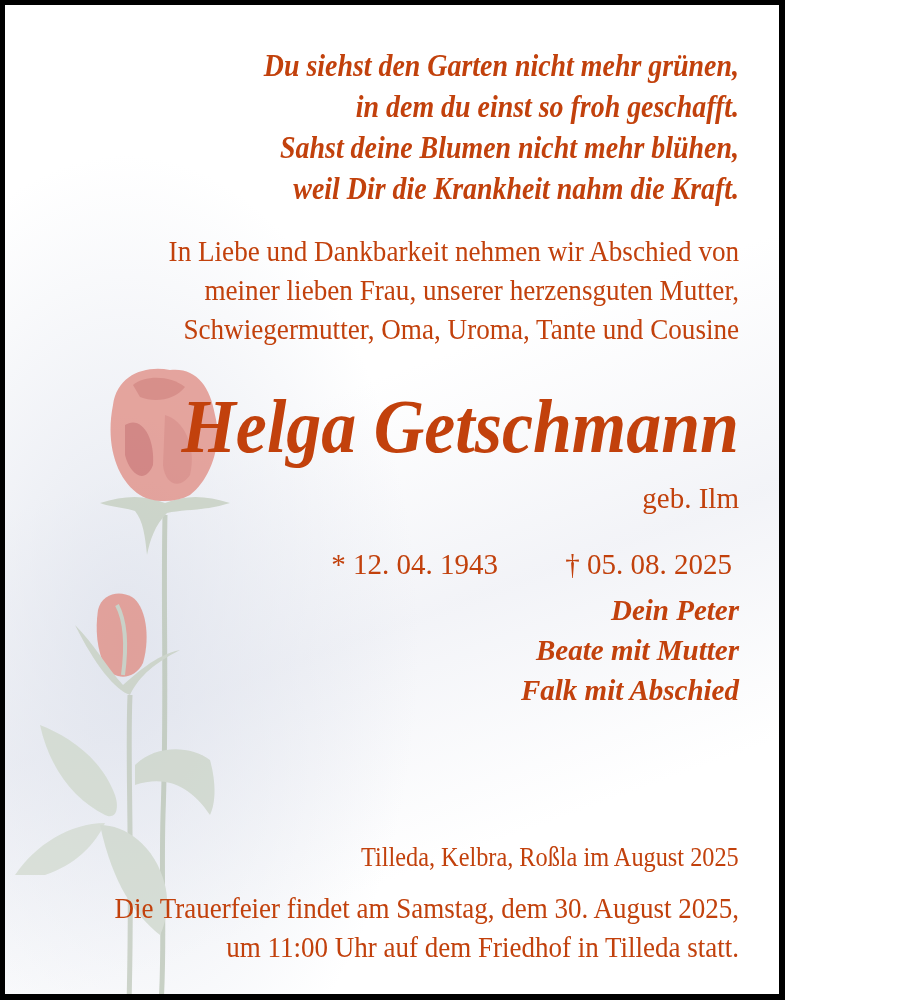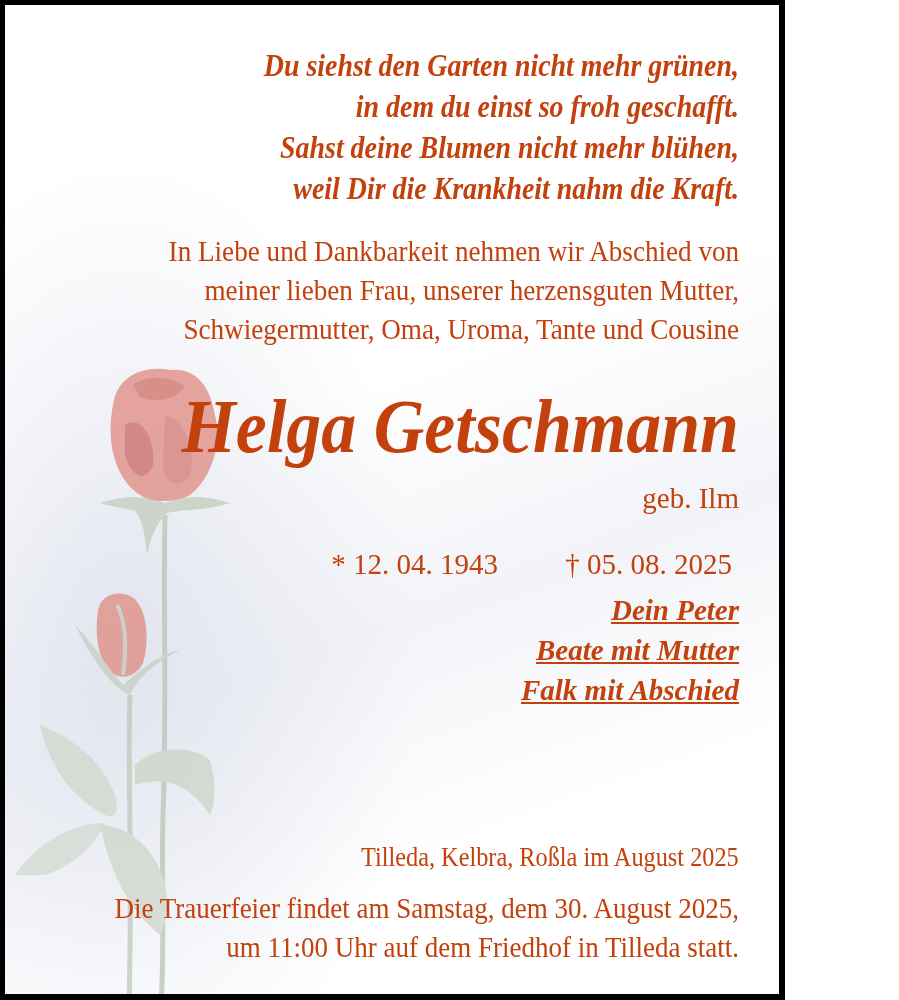--- a/index.html
+++ b/index.html
@@ -28,21 +28,21 @@
     .poem { top: 40px; font-style: italic; font-weight: bold; font-size: 31px; line-height: 41px;
             transform: scaleX(0.9); transform-origin: right top; }
     .intro { top: 227px; font-size: 29.5px; line-height: 39px; transform: scaleX(0.92); transform-origin: right top; }
     .name { top: 376px; font-style: italic; font-weight: bold; font-size: 76px; line-height: 90px;
             transform: scaleX(0.92); transform-origin: right top; }
     .birth { top: 474px; font-size: 29px; line-height: 38px; }
     .dates { position: absolute; top: 510px; right: 47px; font-size: 29px; line-height: 38px; white-space: nowrap; margin-top: 30px; }
     .dates span { display: inline-block; }
     .dates .born { margin-right: 60px; }
     .signers { top: 585px; font-size: 29px; line-height: 40px; }
-    .signers .bi { font-style: italic; font-weight: bold; text-decoration: underline; }
+    .signers .bi { font-style: italic; font-weight: bold; }
     .place { top: 834px; font-size: 27px; line-height: 36px; transform: scaleX(0.9); transform-origin: right top; }
     .service { top: 883px; font-size: 30px; line-height: 39px; transform: scaleX(0.9); transform-origin: right top; }
     .line { display: block; }
   </style>
 </head>
 <body>
 
 <div class="frame">
   <div class="bg-wash"></div>
 

